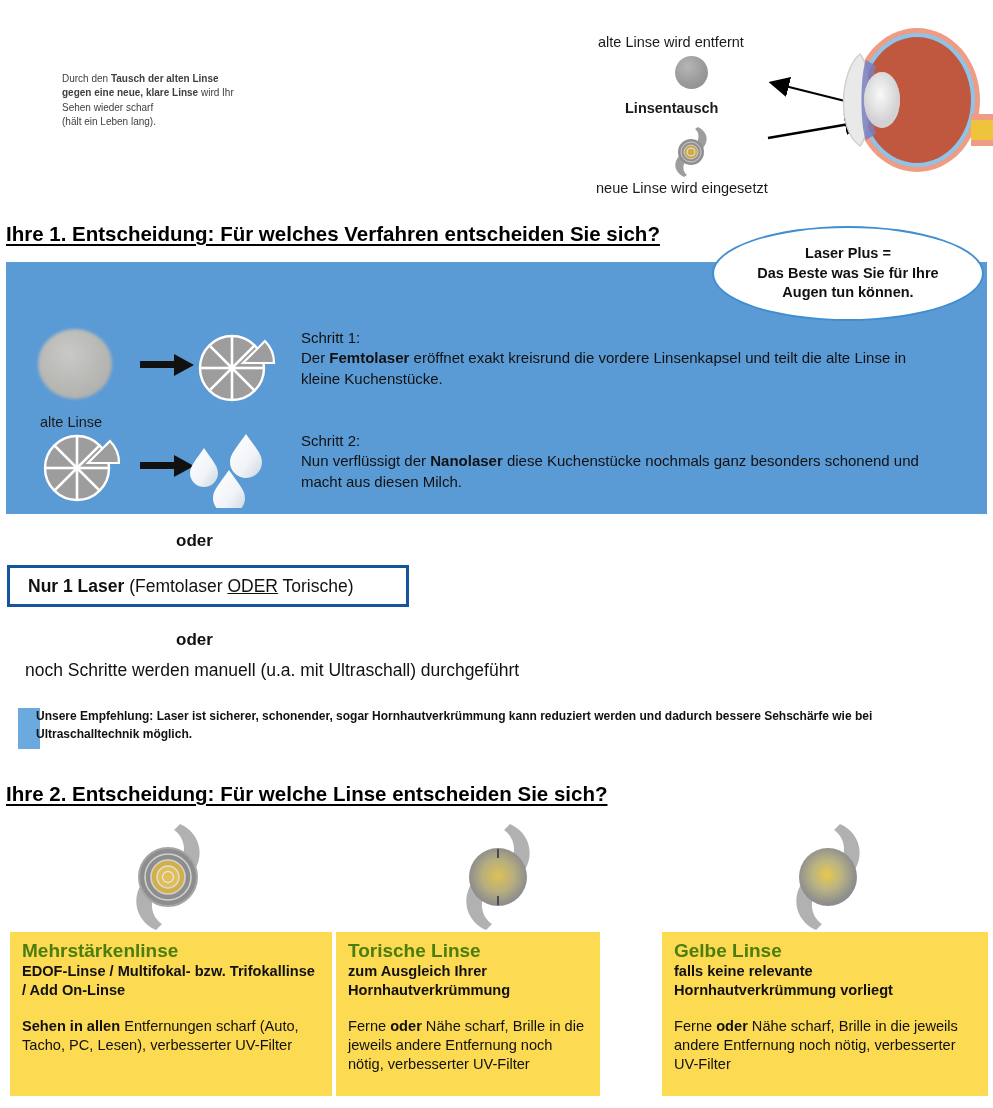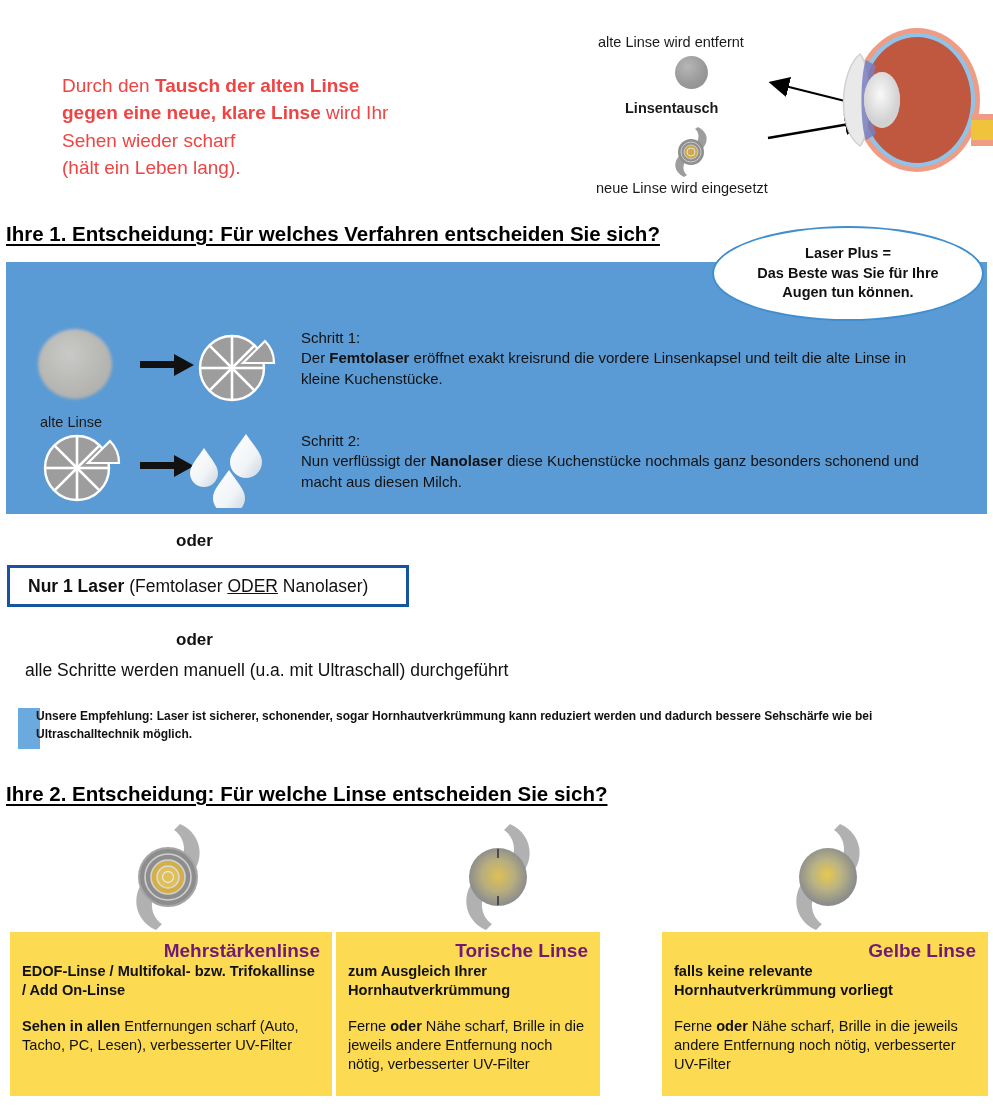--- a/index.html
+++ b/index.html
@@ -13,23 +13,23 @@
     font-family: "Liberation Sans", sans-serif;
     color: #111111;
     overflow: hidden;
   }
 
   
   .intro {
     position: absolute;
     left: 62px; top: 72px;
     width: 330px;
-    font-size: 19px;
+    font-size: 10px;
     line-height: 1.44;
-    color: #ef4444;
+    color: #404040;
   }
   .intro b { font-weight: 700; }
 
   
   .eye-block {
     position: absolute;
     left: 580px; top: 12px;
     width: 413px; height: 185px;
   }
   .eye-lbl {
@@ -203,24 +203,23 @@
     background: #FCDA52;
     padding: 8px 12px 0 12px;
   }
   #card0 { left: 10px;  width: 322px; }
   #card1 { left: 336px; width: 264px; }
   #card2 { left: 662px; width: 326px; }
 
   .card-title {
     font-size: 19px;
     font-weight: 700;
-    color: #701a75;
+    color: #4d7c0f;
     line-height: 1.12;
     margin: 0 0 1px 0;
-    text-align: right;
   }
   .card-sub {
     font-size: 14.6px;
     font-weight: 700;
     color: #111;
     line-height: 1.27;
     margin: 0;
   }
   .card-body {
     font-size: 14.6px;
@@ -368,27 +367,27 @@
     <span>Laser Plus =</span><br>
     <span>Das Beste was Sie für Ihre</span><br>
     <span>Augen tun können.</span>
   </div>
 </div>
 
 <div class="oder" id="oder1">oder</div>
 
 <div class="one-laser-box">
   <div class="one-laser-txt">
-    <b>Nur 1 Laser</b><span> (Femtolaser </span><u>ODER</u><span> Nanolaser)</span>
+    <b>Nur 1 Laser</b><span> (Femtolaser </span><u>ODER</u><span> Torische)</span>
   </div>
 </div>
 
 <div class="oder" id="oder2">oder</div>
 
-<div class="manual-line">alle Schritte werden manuell (u.a. mit Ultraschall) durchgeführt</div>
+<div class="manual-line">noch Schritte werden manuell (u.a. mit Ultraschall) durchgeführt</div>
 
 <div class="rec-wrap">
   <div class="rec-bar"></div>
   <div class="rec-txt">Unsere Empfehlung: Laser ist sicherer, schonender, sogar Hornhautverkrümmung kann reduziert werden und dadurch bessere Sehschärfe wie bei Ultraschalltechnik möglich.</div>
 </div>
 
 <div class="heading" id="heading2">Ihre 2. Entscheidung: Für welche Linse entscheiden Sie sich?</div>
 
 <div class="lens-row-icon" style="left:118px;">
   <svg width="100" height="118" viewBox="0 0 100 118">

